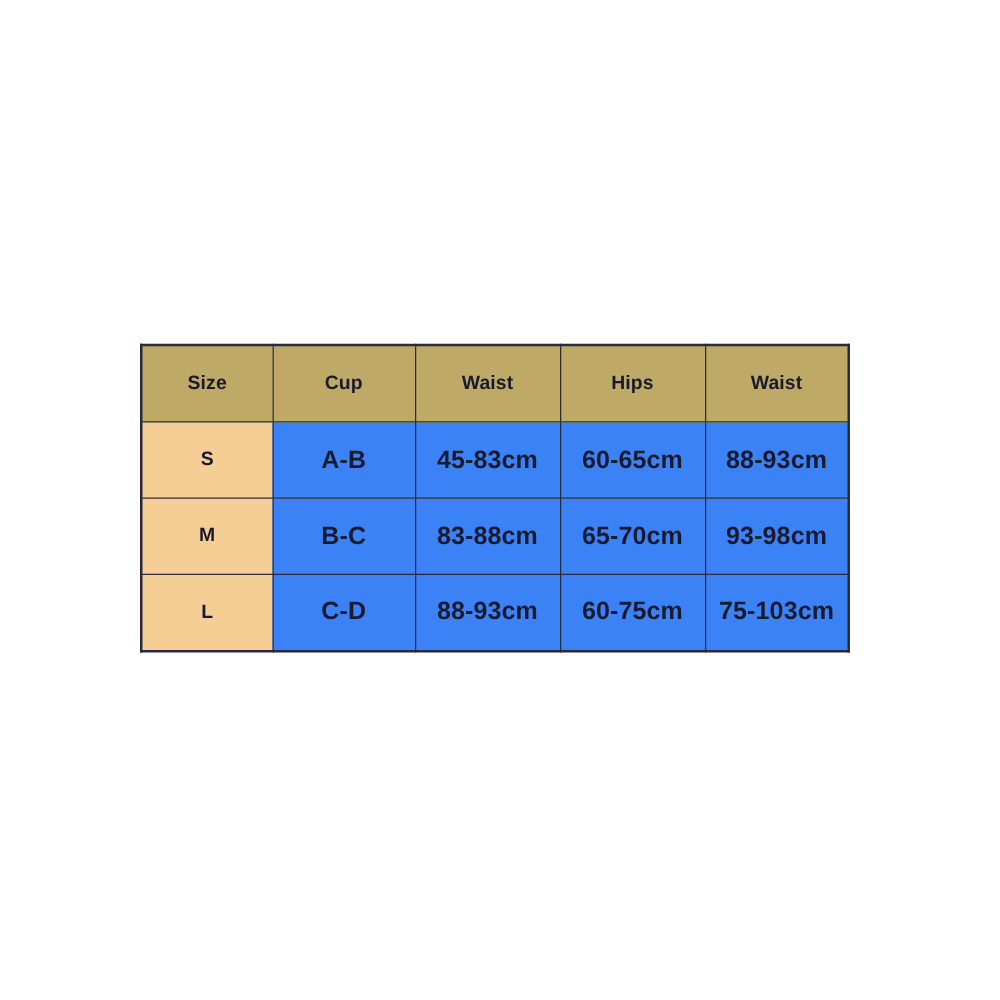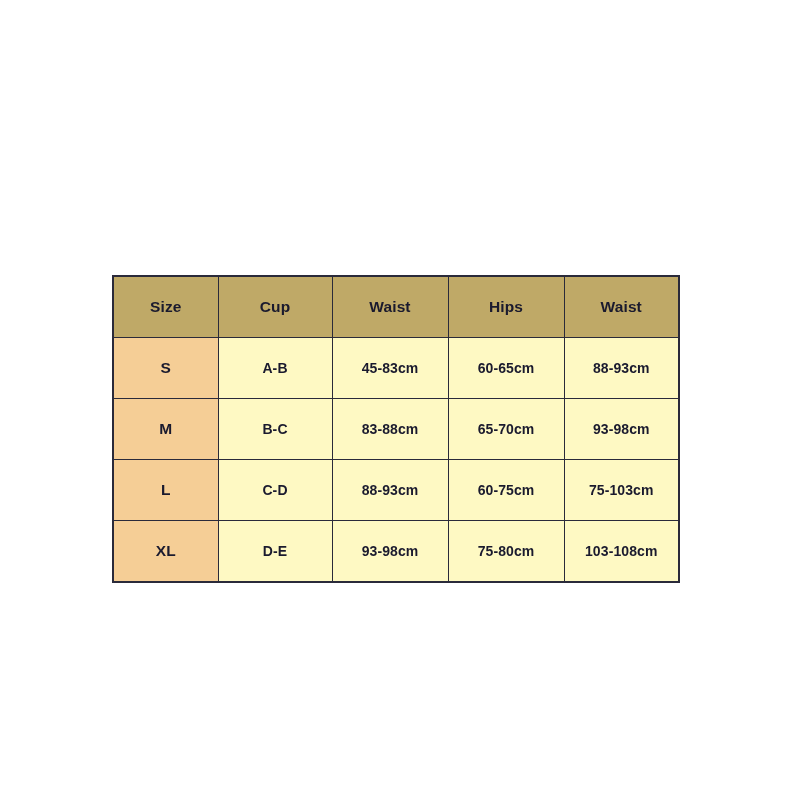--- a/index.html
+++ b/index.html
@@ -58,22 +58,22 @@
     background: #bfa967;
     font-size: 15.5px;
   }
 
   
   #size-chart tbody tr {
     height: 61px;
   }
 
   #size-chart tbody td {
-    background: #fef9c3;
-    font-size: 14px;
+    background: #3b82f6;
+    font-size: 20px;
   }
 
   
   #size-chart tbody td.size-cell {
     background: #f5ce96;
     font-size: 15.5px;
   }
 </style>
 </head>
 <body>
@@ -114,23 +114,16 @@
         <td>65-70cm</td>
         <td>93-98cm</td>
       </tr>
       <tr>
         <td class="size-cell">L</td>
         <td>C-D</td>
         <td>88-93cm</td>
         <td>60-75cm</td>
         <td>75-103cm</td>
       </tr>
-      <tr>
-        <td class="size-cell">XL</td>
-        <td>D-E</td>
-        <td>93-98cm</td>
-        <td>75-80cm</td>
-        <td>103-108cm</td>
-      </tr>
     </tbody>
   </table>
 
 </div>
 
 </body></html>

